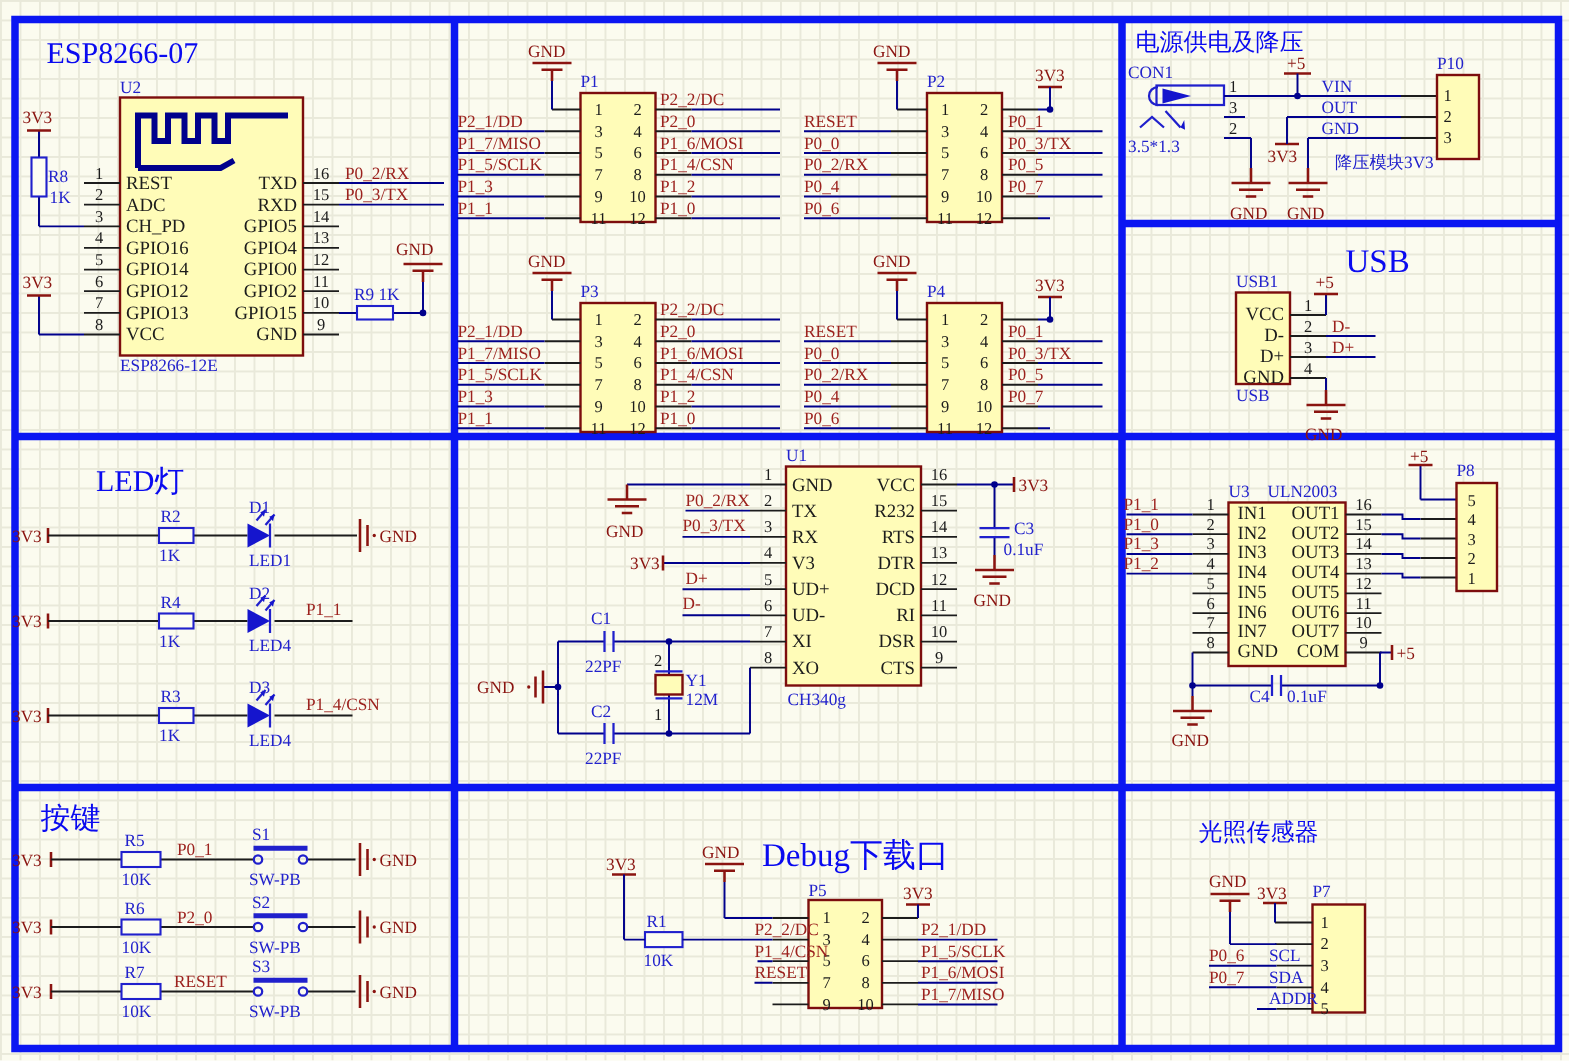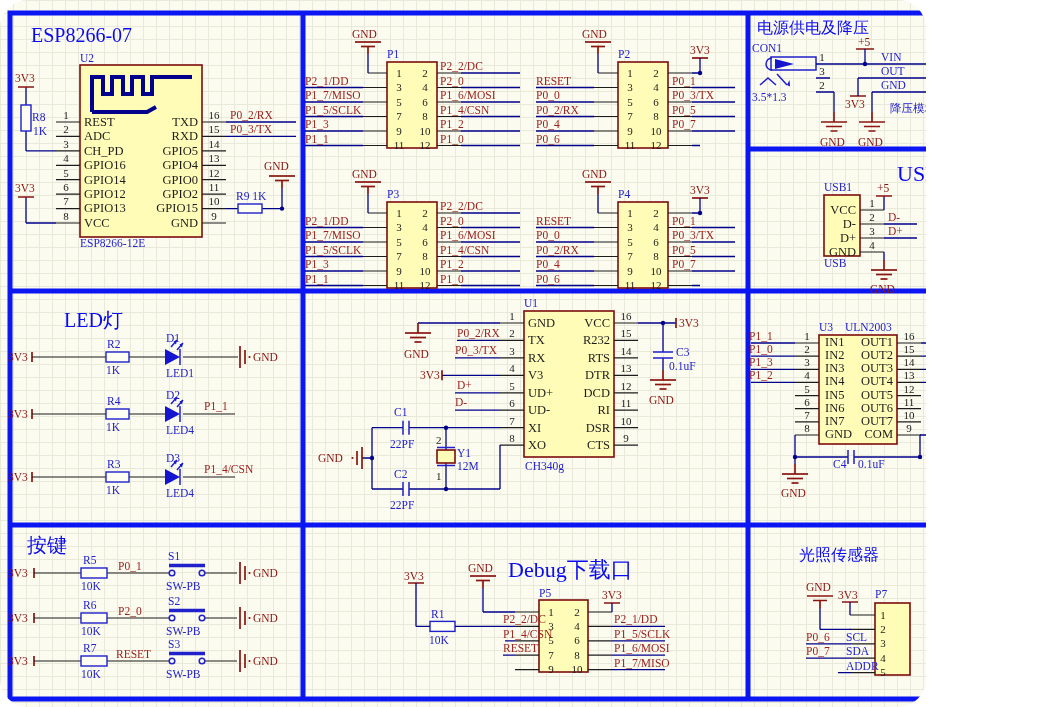--- a/index.html
+++ b/index.html
@@ -1,21 +1,21 @@
 <!DOCTYPE html>
 <html><head>
 <meta charset="utf-8">
 <style>
   html,body{margin:0;padding:0}
-  .sheet{position:relative;width:926px;height:707px;overflow:hidden;
+  .sheet{position:relative;width:1046px;height:707px;overflow:hidden;
     background-color:#fbfbef;
     background-image:linear-gradient(#e9e9da 1px,transparent 1px),
                      linear-gradient(90deg,#e9e9da 1px,transparent 1px);
     background-size:13px 13px;
-    font-family:"Liberation Serif","DejaVu Serif",serif;border-radius:28px;}
+    font-family:"Liberation Serif","DejaVu Serif",serif;}
   svg{position:absolute;left:0;top:0}
   text{font-family:"Liberation Serif","DejaVu Serif",serif}
   .pin{font-size:11px;fill:#1c1c1c}
   .pname{font-size:12.5px;fill:#1c1c1c}
   .net{font-size:11.5px;fill:#9c221e}
   .pwr{font-size:11.5px;fill:#8a1410}
   .desg{font-size:11.5px;fill:#2222cc}
   .tA{font-size:20px;fill:#0a0af0}
   .tB{font-size:16px;fill:#0a0af0}
   .tC{font-size:22px;fill:#0a0af0}

